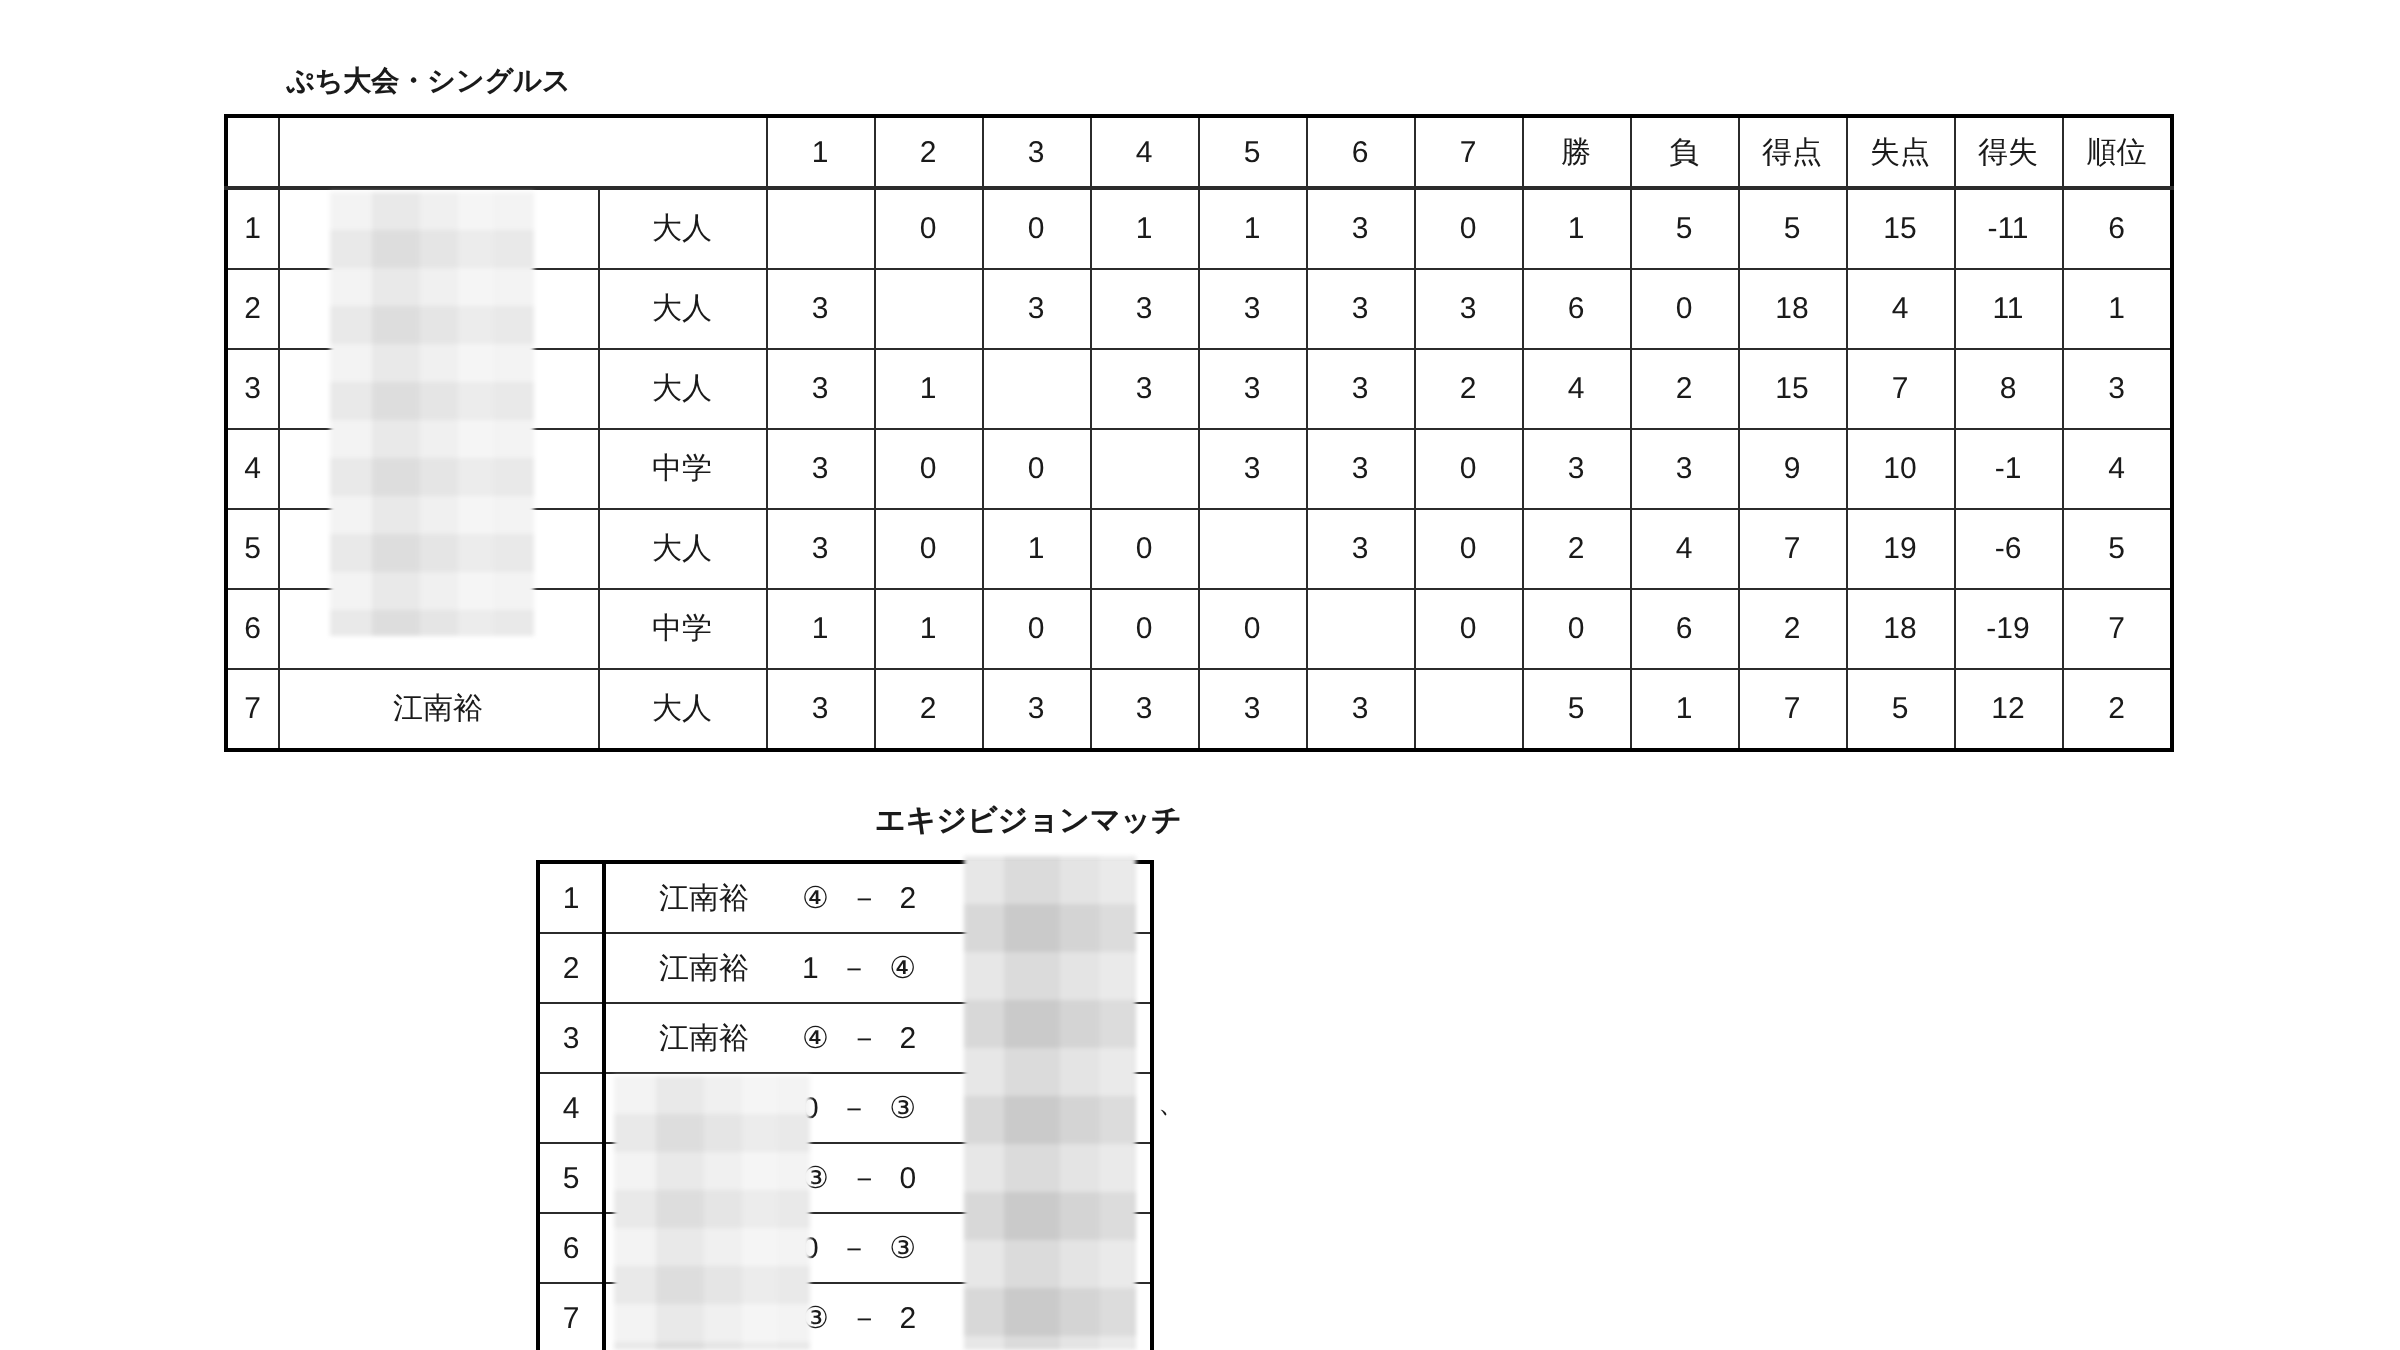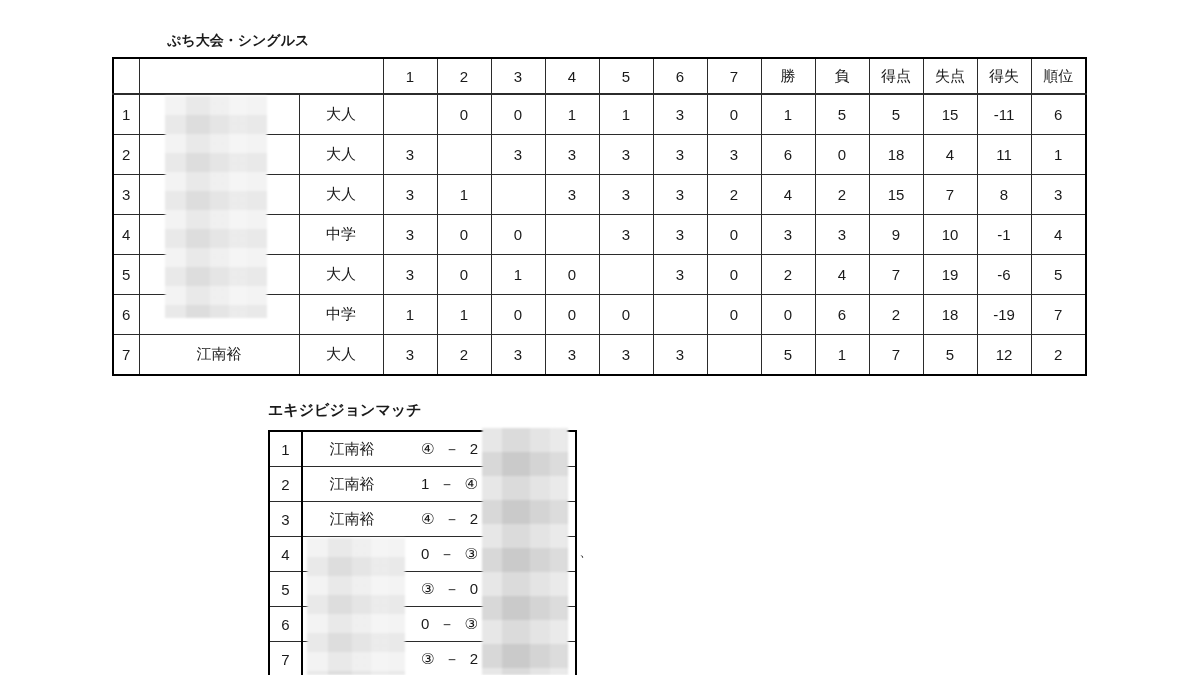--- a/index.html
+++ b/index.html
@@ -4,53 +4,53 @@
 <style>
   html,body{margin:0;padding:0;}
   body{
     width:1200px;height:675px;position:relative;overflow:hidden;
     background:#ffffff;
     font-family:"Liberation Sans","DejaVu Sans",sans-serif;
     color:#1a1a1a;
   }
   
   .titleblock{position:absolute;left:143px;top:-2px;font-weight:bold;font-size:14px;line-height:17px;white-space:pre;}
-  .titleblock div{height:17px;margin-left:24px;}
+  .titleblock div{height:17px;}
   
   table.league{
     position:absolute;left:112px;top:57px;
     border-collapse:collapse;table-layout:fixed;
     border:2px solid #000;
   }
   table.league td{
     border:1px solid #2b2b2b;
     text-align:center;vertical-align:middle;
     font-size:15px;padding:0;height:39px;
     background:#fff;
   }
   table.league tr.hrow td{height:34px;border-bottom-width:2px;}
   td.bR2{border-right-width:2px;border-right-color:#000;}
   td.bL2{border-left-width:2px;border-left-color:#000;}
   td.bk{background:#000;}
   td.hl{background:#f0c8c8;}
   
-  .ex-title{position:absolute;left:268px;top:401px;width:307px;text-align:left;font-weight:bold;font-size:15px;}
+  .ex-title{position:absolute;left:284px;top:401px;width:307px;text-align:right;font-weight:bold;font-size:15px;}
   table.ex{
     position:absolute;left:268px;top:430px;
     border-collapse:collapse;table-layout:fixed;
     border:2px solid #000;
   }
   table.ex td{
     border:1px solid #2b2b2b;height:34px;padding:0;background:#fff;
     font-size:15px;vertical-align:middle;
   }
   table.ex td.no{text-align:center;border-right-width:2px;border-right-color:#000;}
   .exwrap{display:flex;align-items:center;}
   .exnm{width:98px;text-align:center;flex:none;}
-  .exsc{width:100px;text-align:center;flex:none;letter-spacing:3px;white-space:nowrap;}
+  .exsc{width:100px;flex:none;letter-spacing:3px;white-space:nowrap;}
   
   .mosaic{position:absolute;z-index:5;filter:blur(1.1px);}
   .mosaic-light{
     background:
       repeating-linear-gradient(180deg,rgba(255,255,255,0.20) 0 19px,rgba(120,120,120,0.06) 19px 38px),
       repeating-linear-gradient(90deg,#f0f0f0 0 21px,#e4e4e4 21px 45px,#ececec 45px 64px,#f3f3f3 64px 82px);
   }
   .mosaic-mid{
     background:
       repeating-linear-gradient(180deg,rgba(255,255,255,0.18) 0 24px,rgba(90,90,90,0.07) 24px 48px),

